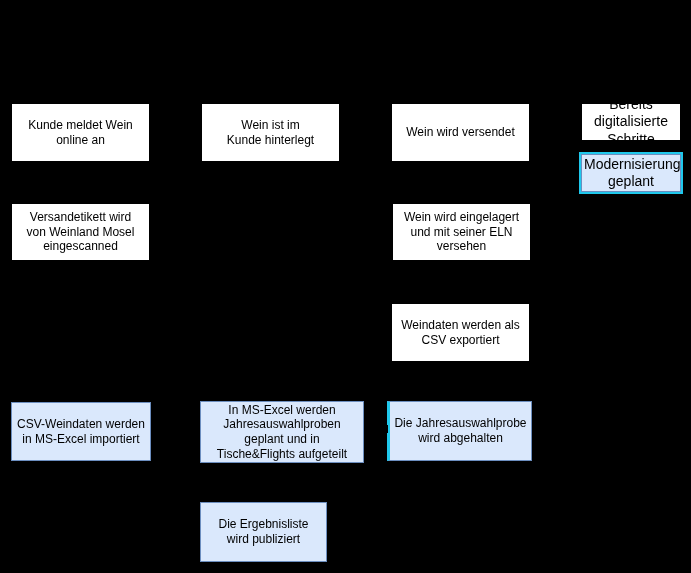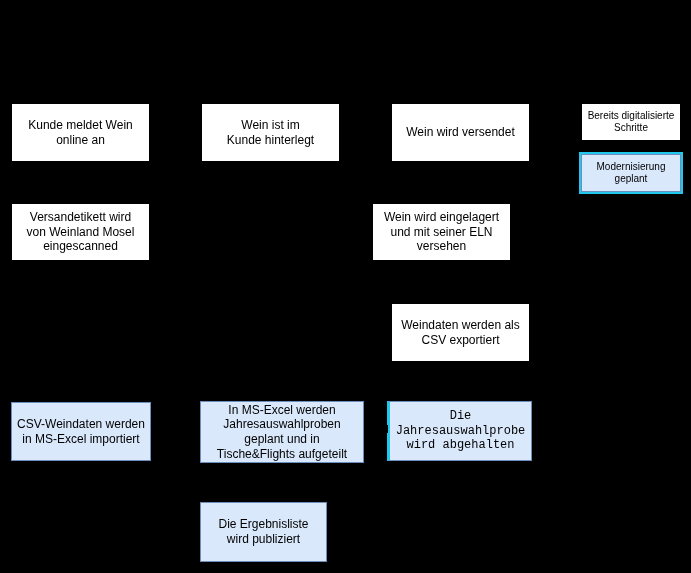--- a/index.html
+++ b/index.html
@@ -39,30 +39,29 @@
   }
   .node.white{
     background:var(--box-white-bg);
     border:1px solid var(--box-white-border);
   }
   .node.blue{
     background:var(--box-blue-bg);
     border:1px solid var(--box-blue-border);
   }
   .node.legend{
-    font-size:10px;
+    font-size:14px;
     line-height:1.25;
   }
   .node.cyan-outline{
     outline:2px solid var(--highlight-cyan);
     justify-content:center;
   }
   .node.cyan-left{
     border-left:3px solid var(--highlight-cyan);
-    font-family:Liberation Mono, monospace;
   }
   .arrow-tick{
     position:absolute;
     background:#000000;
     left:385px;top:425px;width:3px;height:8px;
     z-index:3;
   }
   .lbl{display:block;width:100%;}
 </style>
 </head>
@@ -80,21 +79,21 @@
   </div>
   <div class="node white" style="left:391px;top:103px;width:139px;height:59px">
     <span class="lbl">Wein wird versendet</span>
   </div>
 
   <div class="node white" style="left:11px;top:203px;width:139px;height:58px">
     <span class="lbl">Versandetikett wird
 von Weinland Mosel
 eingescanned</span>
   </div>
-  <div class="node white" style="left:372px;top:203px;width:139px;height:58px">
+  <div class="node white" style="left:392px;top:203px;width:139px;height:58px">
     <span class="lbl">Wein wird eingelagert
 und mit seiner ELN
 versehen</span>
   </div>
 
   <div class="node blue" style="left:11px;top:402px;width:140px;height:59px">
     <span class="lbl">CSV-Weindaten werden
 in MS-Excel importiert</span>
   </div>
 

